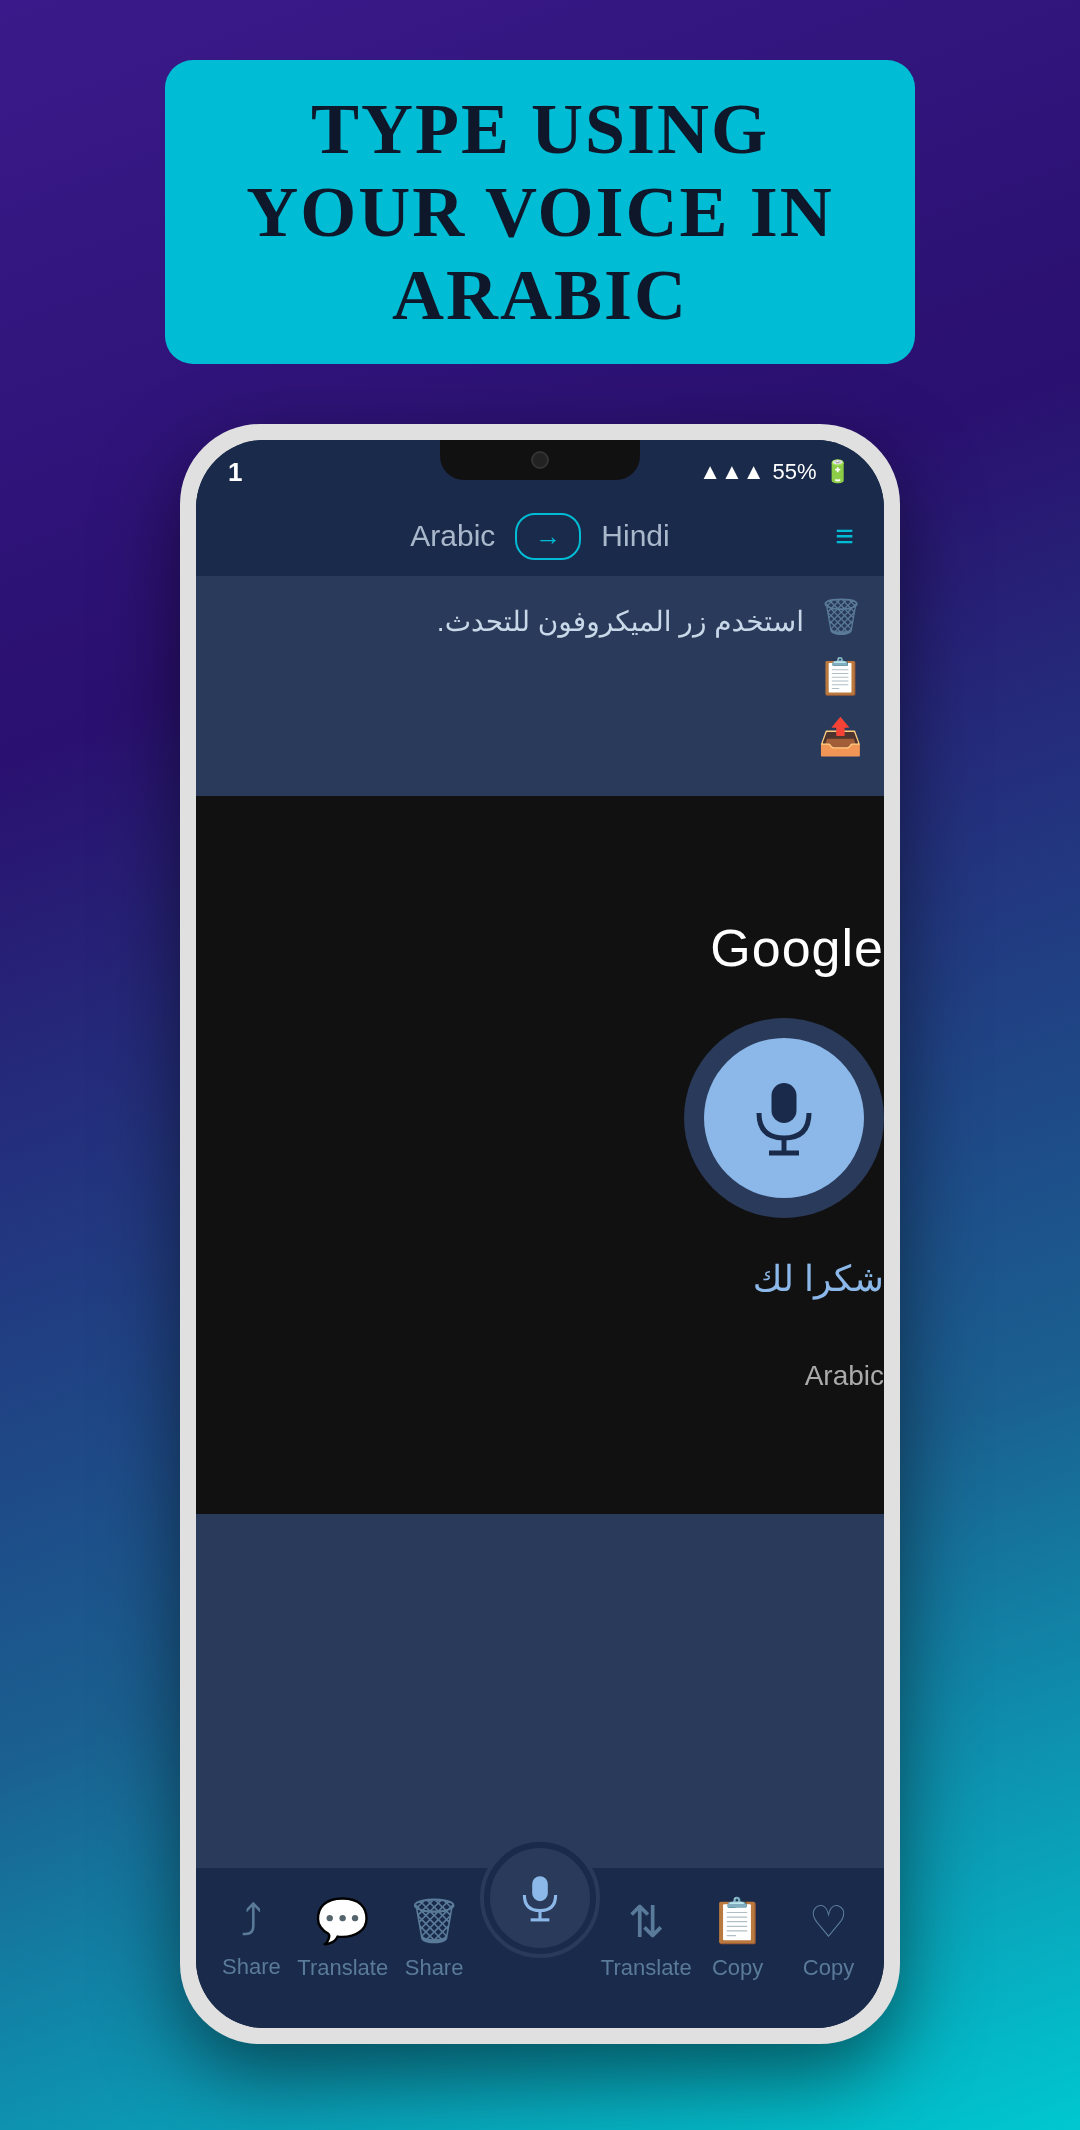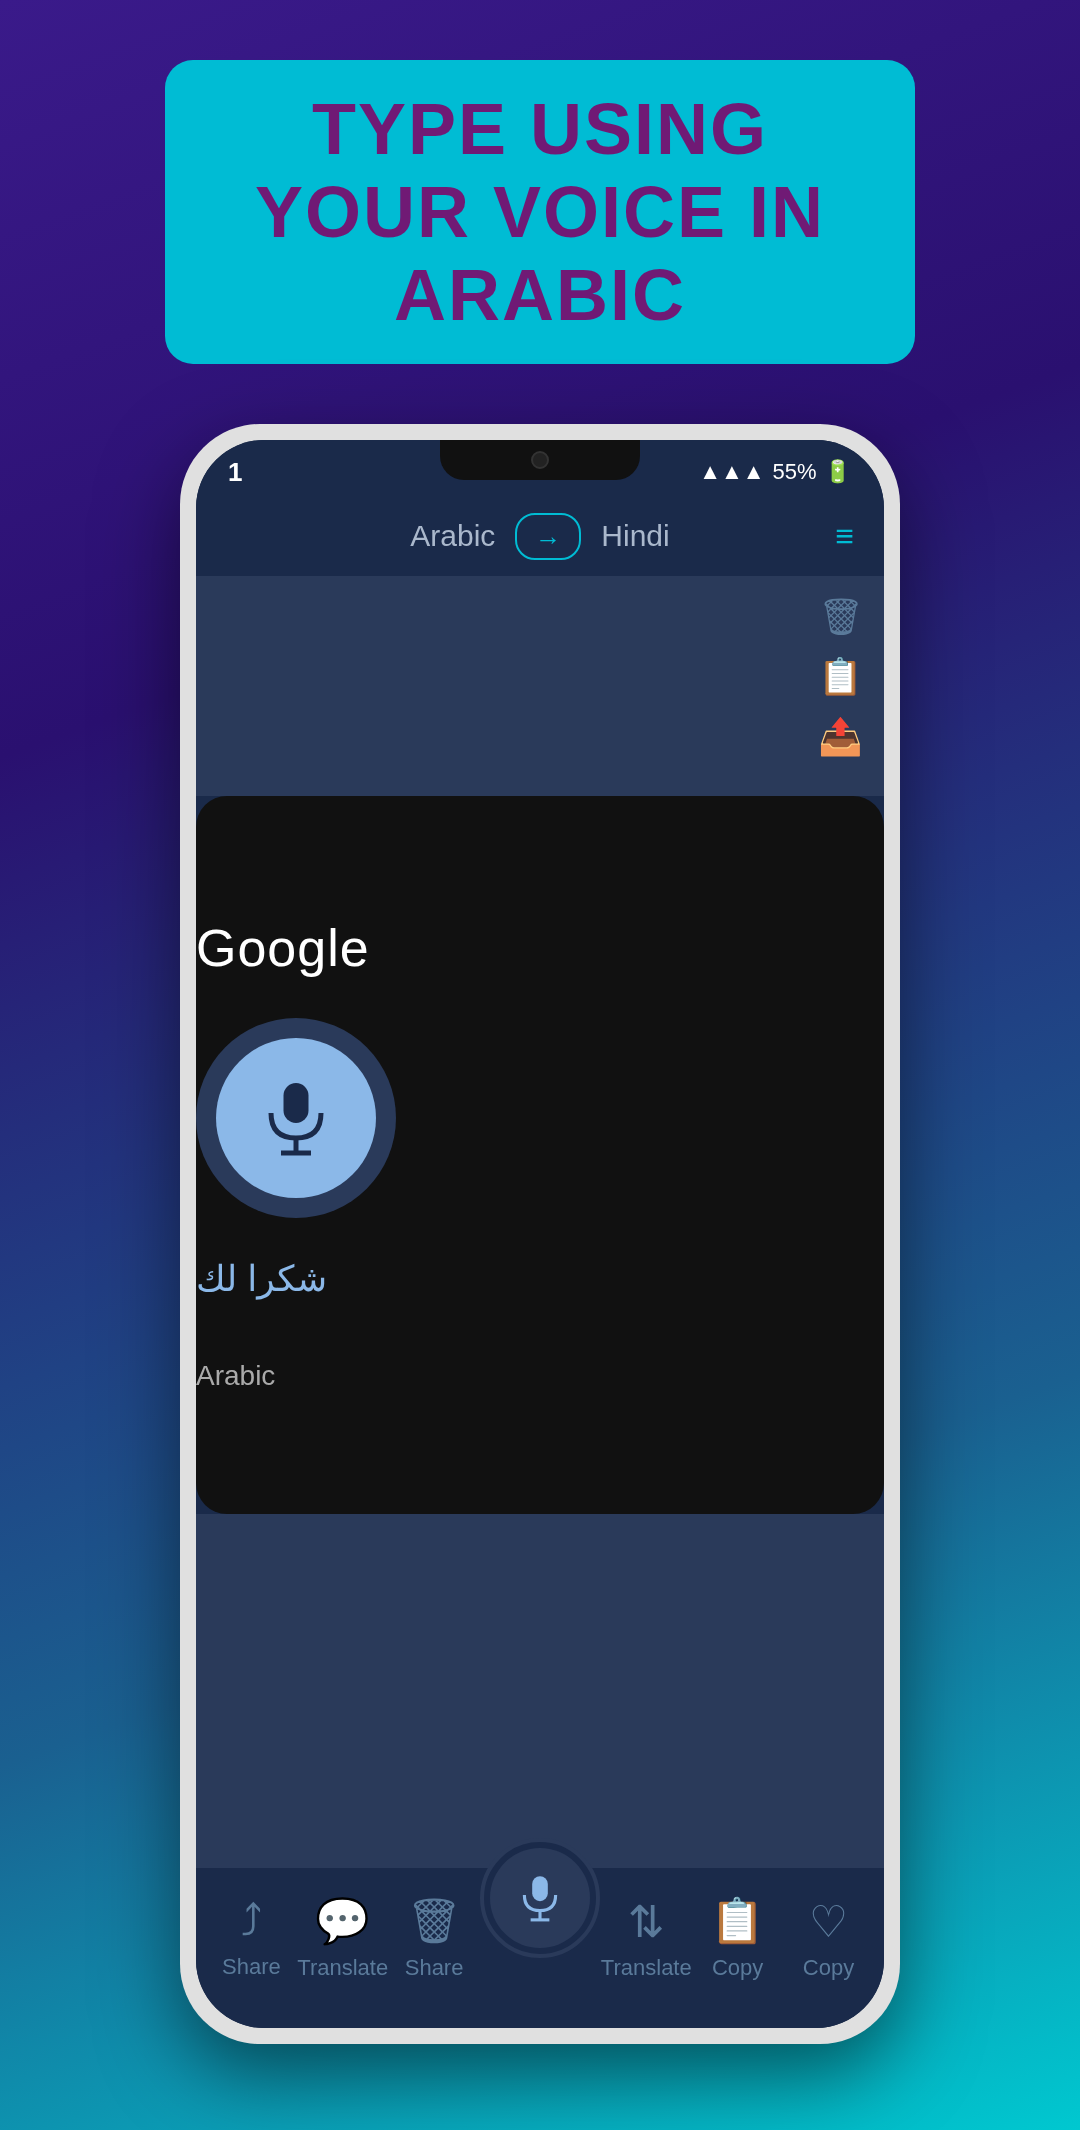--- a/index.html
+++ b/index.html
@@ -18,26 +18,27 @@
     
     .header-banner {
       margin-top: 60px;
       background: #00bcd4;
       border-radius: 28px;
       padding: 28px 60px;
       text-align: center;
       max-width: 750px;
     }
     .header-banner h1 {
-      color: #701a75;
+      color: #0f172a;
       font-size: 72px;
       font-weight: 900;
       line-height: 1.15;
       letter-spacing: 2px;
       text-transform: uppercase;
+      font-family: Liberation Serif, serif;
     }
 
     
     .phone-frame {
       margin-top: 60px;
       width: 720px;
       height: 1620px;
       background: #e0e0e0;
       border-radius: 80px;
       padding: 16px;
@@ -176,25 +177,24 @@
       font-size: 36px;
       cursor: pointer;
     }
 
     
     .google-panel {
       background: #111;
       flex: 1;
       display: flex;
       flex-direction: column;
-      align-items: flex-start;
+      align-items: flex-end;
       justify-content: center;
       gap: 40px;
       padding: 64px 0;
-      border-radius: 31px;
     }
     .google-label {
       color: #fff;
       font-size: 52px;
       font-weight: 400;
       letter-spacing: 1px;
     }
     .mic-outer {
       width: 200px;
       height: 200px;
@@ -318,20 +318,21 @@
         <span class="lang-text">Arabic</span>
         <div class="lang-arrow">
           <span class="lang-arrow-inner">→</span>
         </div>
         <span class="lang-text">Hindi</span>
       </div>
       <div class="menu-icon">≡</div>
     </div>
 
     <div class="text-area">
+      <p class="arabic-text">استخدم زر الميكروفون للتحدث.</p>
       <div class="text-icons">
         <span class="text-icon">🗑</span>
         <span class="text-icon">📋</span>
         <span class="text-icon">📤</span>
       </div>
     </div>
 
     <div class="google-panel">
       <span class="google-label">Google</span>
       <div class="mic-outer">

